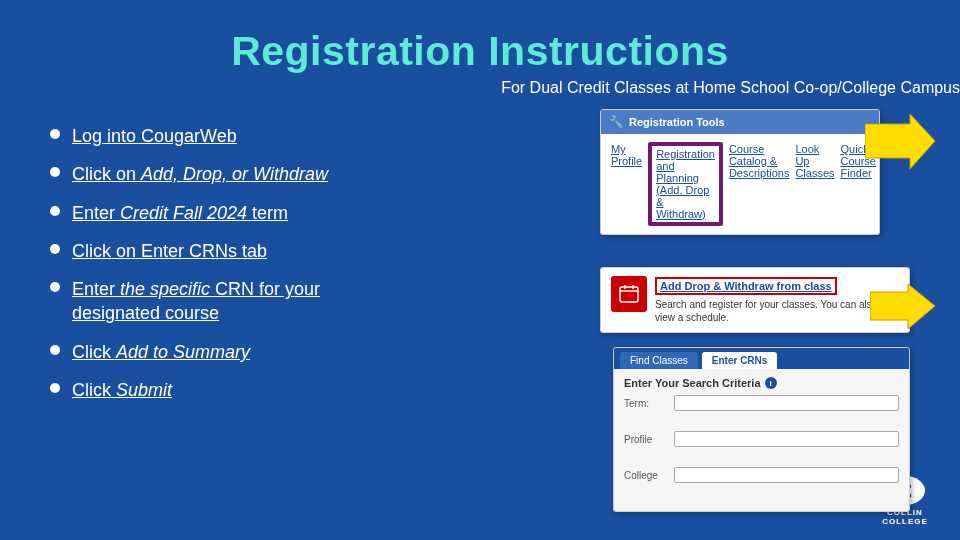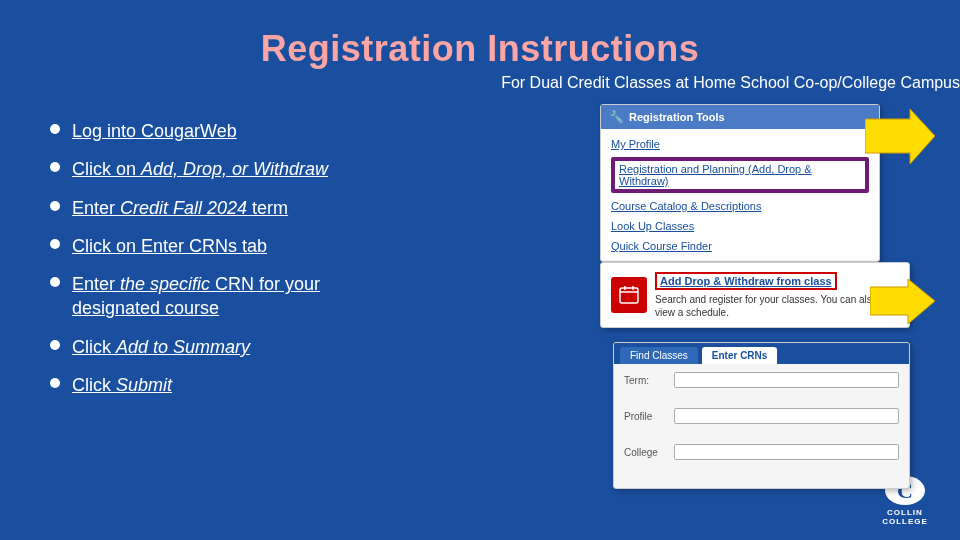--- a/index.html
+++ b/index.html
@@ -7,22 +7,22 @@
       width: 960px;
       height: 540px;
       background-color: #1a4fa0;
       font-family: Arial, sans-serif;
       overflow: hidden;
       position: relative;
     }
 
     .main-title {
       text-align: center;
-      color: #fca5a5;
-      font-size: 36px;
+      color: #5eead4;
+      font-size: 41px;
       font-weight: bold;
       padding-top: 28px;
       letter-spacing: 0.5px;
     }
 
     .subtitle {
       text-align: right;
       color: #ffffff;
       font-size: 16px;
       margin-top: 4px;
@@ -97,21 +97,21 @@
     }
 
     .reg-tools-header-icon {
       color: #ffdd44;
       font-size: 12px;
     }
 
     .reg-tools-links {
       padding: 8px 10px;
       display: flex;
-      flex-direction: column;
+      flex-direction: row;
       gap: 6px;
     }
 
     .reg-link {
       color: #1a4fa0;
       font-size: 11px;
       text-decoration: underline;
       cursor: pointer;
       padding: 1px 0;
     }
@@ -136,21 +136,21 @@
       z-index: 2;
       overflow: hidden;
     }
 
     .add-drop-content {
       padding: 8px 10px;
     }
 
     .add-drop-row {
       display: flex;
-      align-items: center;
+      align-items: flex-start;
       gap: 8px;
     }
 
     .calendar-icon-box {
       width: 36px;
       height: 36px;
       background: #cc0000;
       border-radius: 3px;
       display: flex;
       align-items: center;
@@ -405,20 +405,24 @@
         </div>
       </div>
     </div>
 
     <div class="tabs-search-box">
       <div class="tabs-row">
         <div class="tab-btn">Find Classes</div>
         <div class="tab-btn active">Enter CRNs</div>
       </div>
       <div class="search-form">
+        <div class="search-form-title">
+          <span>Enter Your Search Criteria</span>
+          <span class="info-icon">i</span>
+        </div>
         <div class="form-row">
           <label>Term:</label>
           <div class="form-input"></div>
         </div>
         <div class="form-row">
           <label>Profile</label>
           <div class="form-input"></div>
         </div>
         <div class="form-row">
           <label>College</label>

